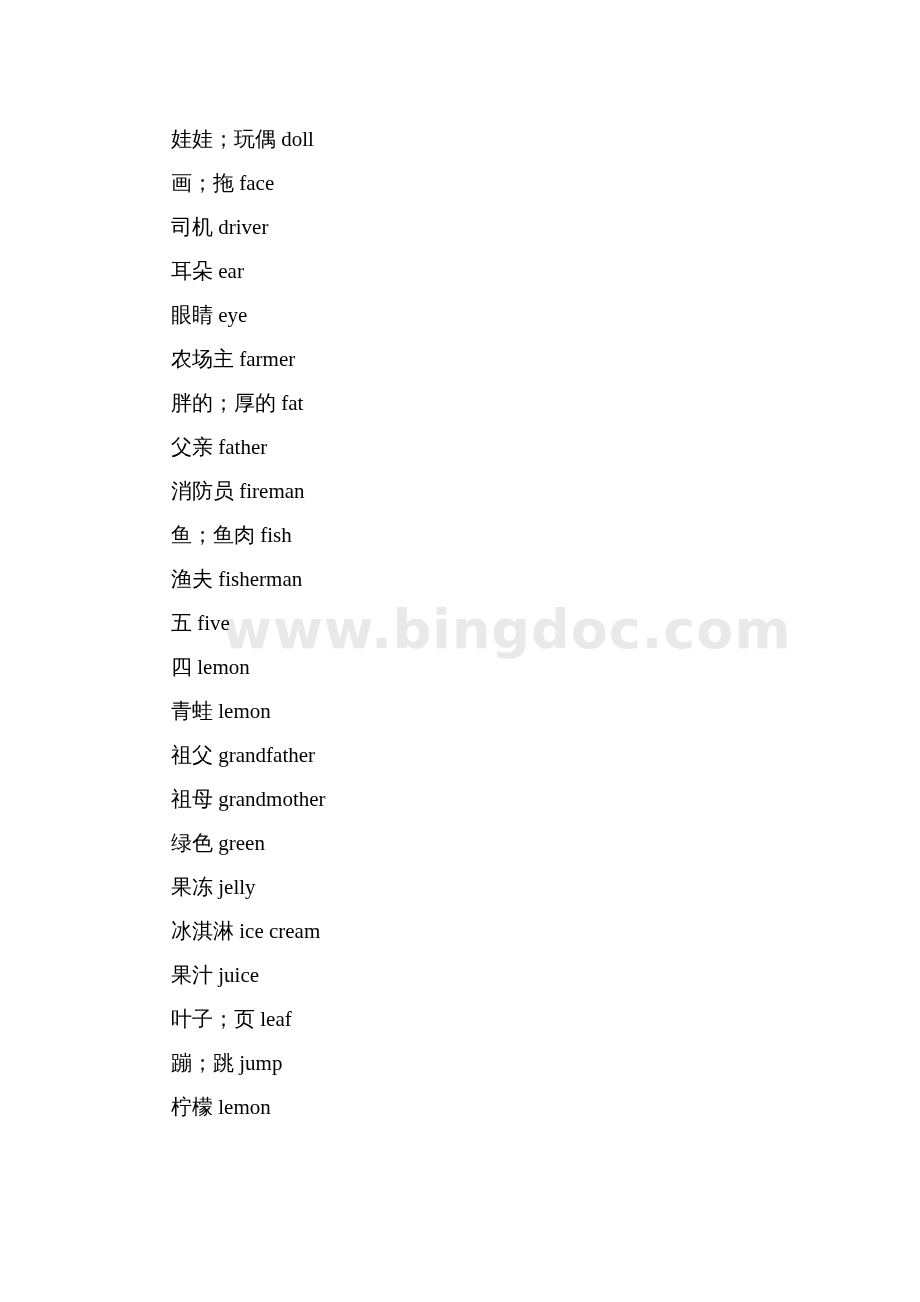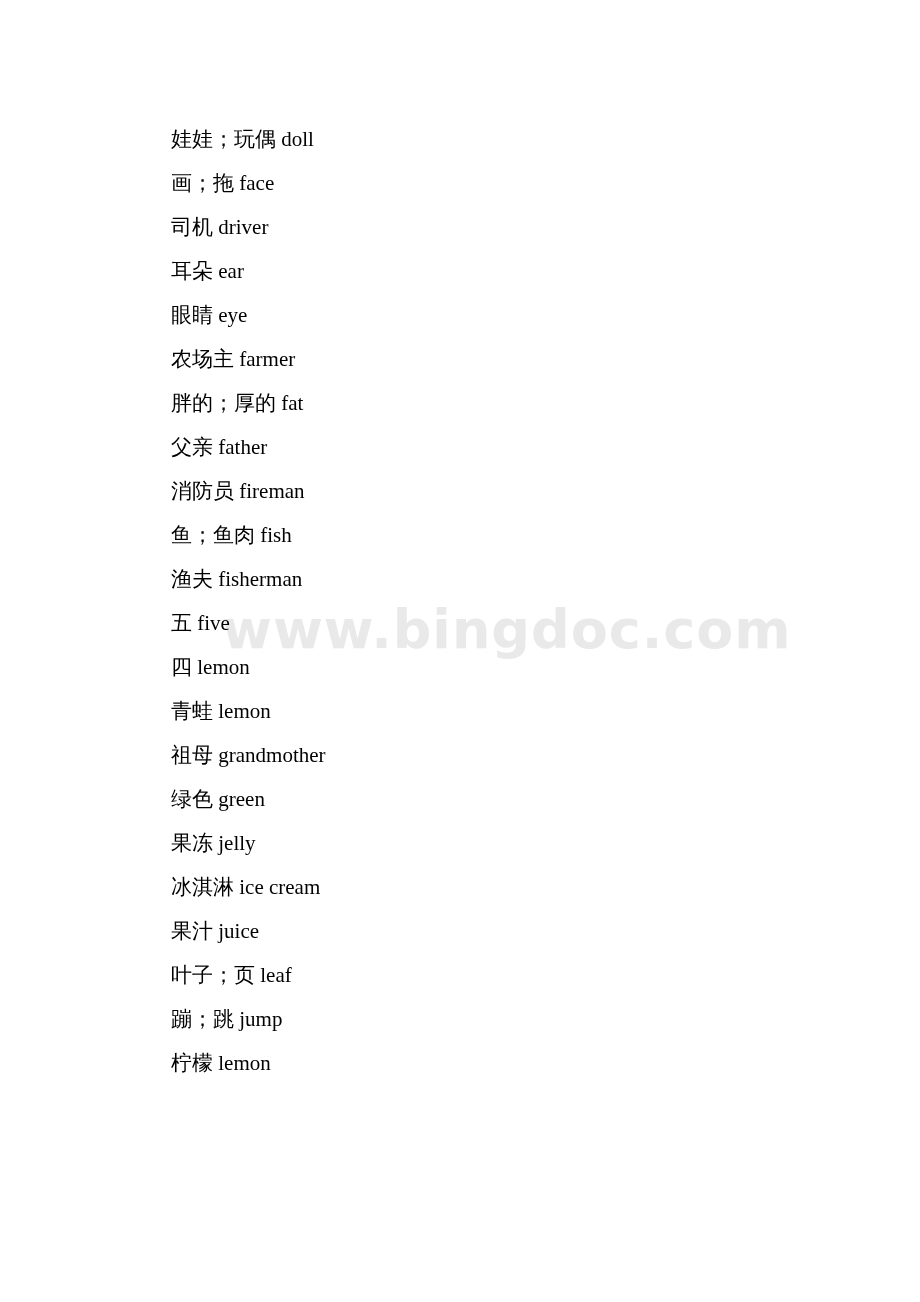--- a/index.html
+++ b/index.html
@@ -66,20 +66,21 @@
     <li class="vocab-entry">眼睛 eye</li>
     <li class="vocab-entry">农场主 farmer</li>
     <li class="vocab-entry">胖的；厚的 fat</li>
     <li class="vocab-entry">父亲 father</li>
     <li class="vocab-entry">消防员 fireman</li>
     <li class="vocab-entry">鱼；鱼肉 fish</li>
     <li class="vocab-entry">渔夫 fisherman</li>
     <li class="vocab-entry">五 five</li>
     <li class="vocab-entry">四 lemon</li>
     <li class="vocab-entry">青蛙 lemon</li>
+    <li class="vocab-entry">祖父 grandfather</li>
     <li class="vocab-entry">祖母 grandmother</li>
     <li class="vocab-entry">绿色 green</li>
     <li class="vocab-entry">果冻 jelly</li>
     <li class="vocab-entry">冰淇淋 ice cream</li>
     <li class="vocab-entry">果汁 juice</li>
     <li class="vocab-entry">叶子；页 leaf</li>
     <li class="vocab-entry">蹦；跳 jump</li>
     <li class="vocab-entry">柠檬 lemon</li>
   </ul>
 

